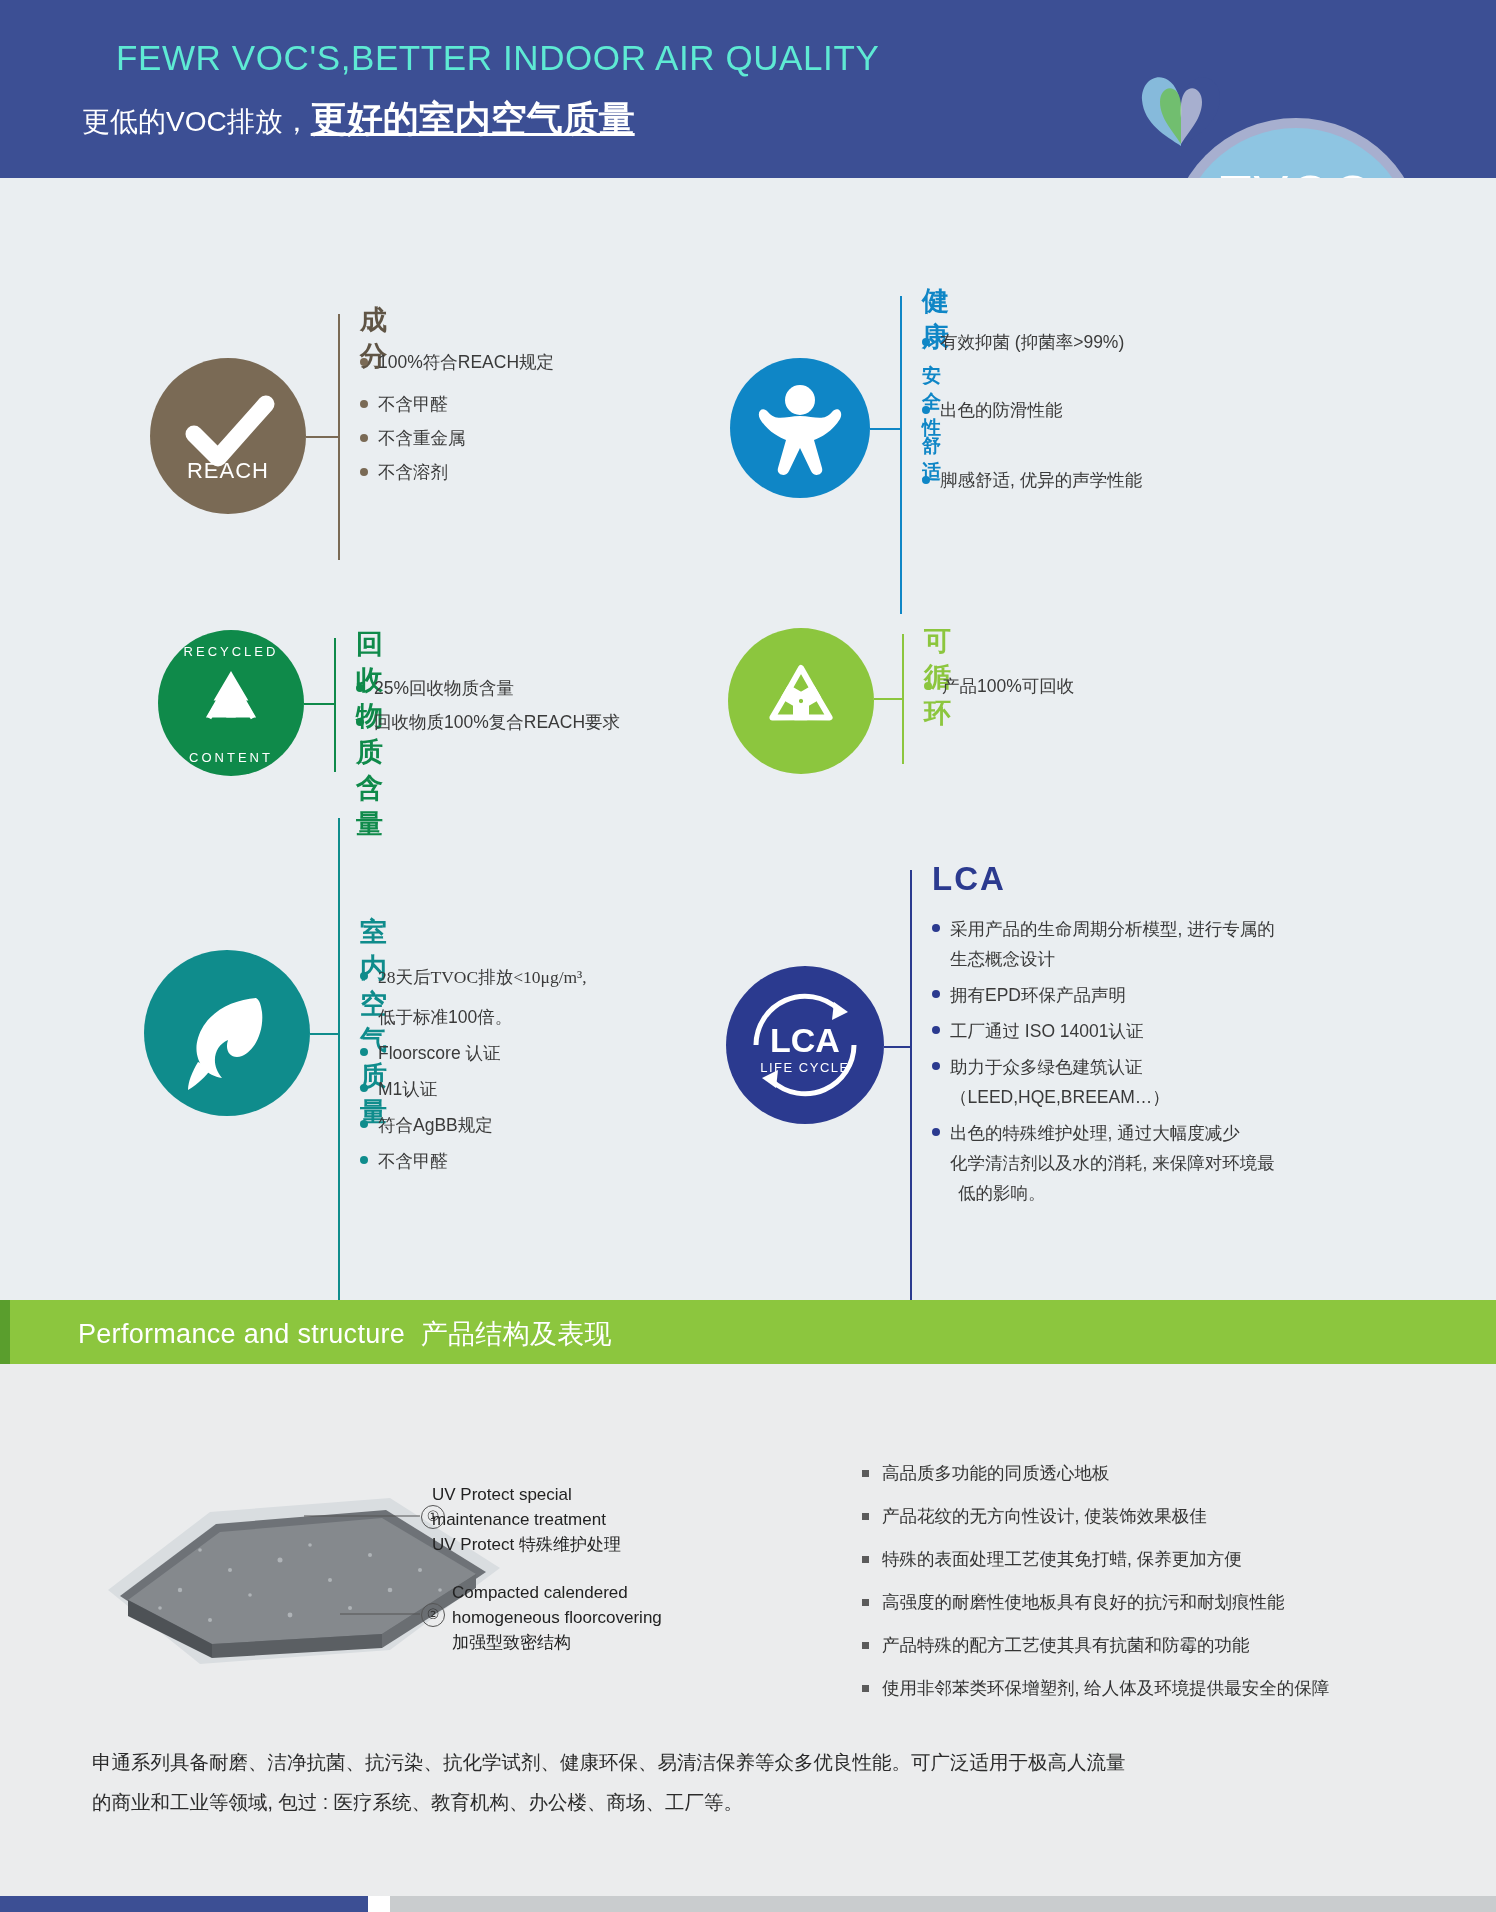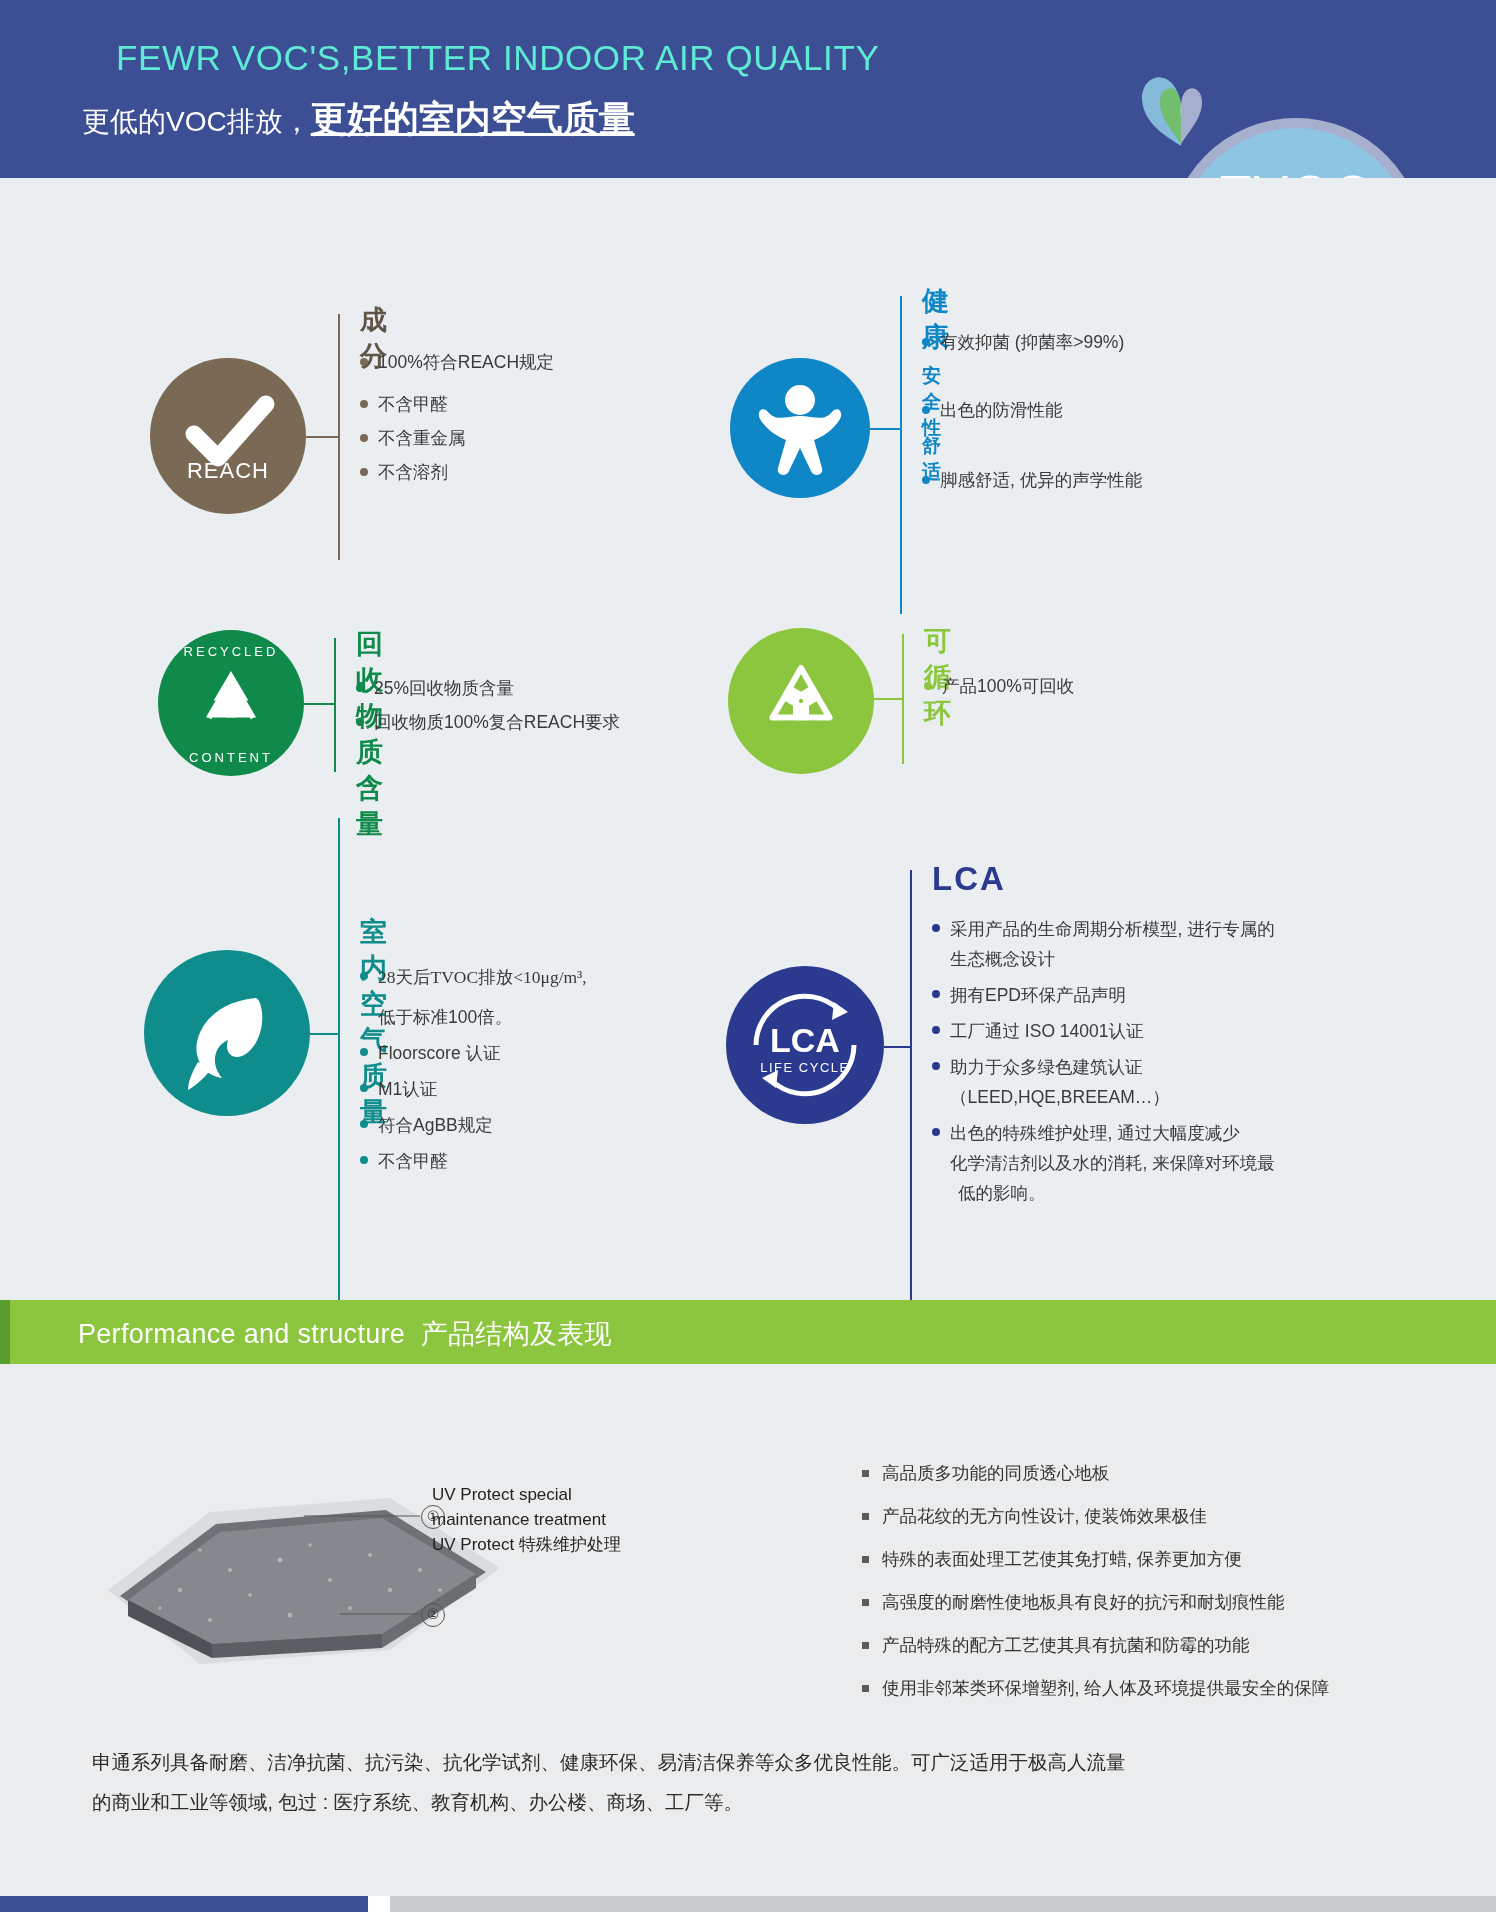--- a/index.html
+++ b/index.html
@@ -288,20 +288,25 @@
   </svg>
 
   <div class="num-circ" style="left:421px;top:141px;">①</div>
   <div class="callout" style="left:432px;top:118px;">
     <div>UV Protect special</div>
     <div>maintenance treatment</div>
     <div>UV Protect 特殊维护处理</div>
   </div>
 
   <div class="num-circ" style="left:421px;top:239px;">②</div>
+  <div class="callout" style="left:452px;top:216px;">
+    <div>Compacted calendered</div>
+    <div>homogeneous floorcovering</div>
+    <div>加强型致密结构</div>
+  </div>
 </div>
 
 <div class="feat-list">
   <div>高品质多功能的同质透心地板</div>
   <div>产品花纹的无方向性设计, 使装饰效果极佳</div>
   <div>特殊的表面处理工艺使其免打蜡, 保养更加方便</div>
   <div>高强度的耐磨性使地板具有良好的抗污和耐划痕性能</div>
   <div>产品特殊的配方工艺使其具有抗菌和防霉的功能</div>
   <div>使用非邻苯类环保增塑剂, 给人体及环境提供最安全的保障</div>
 </div>

